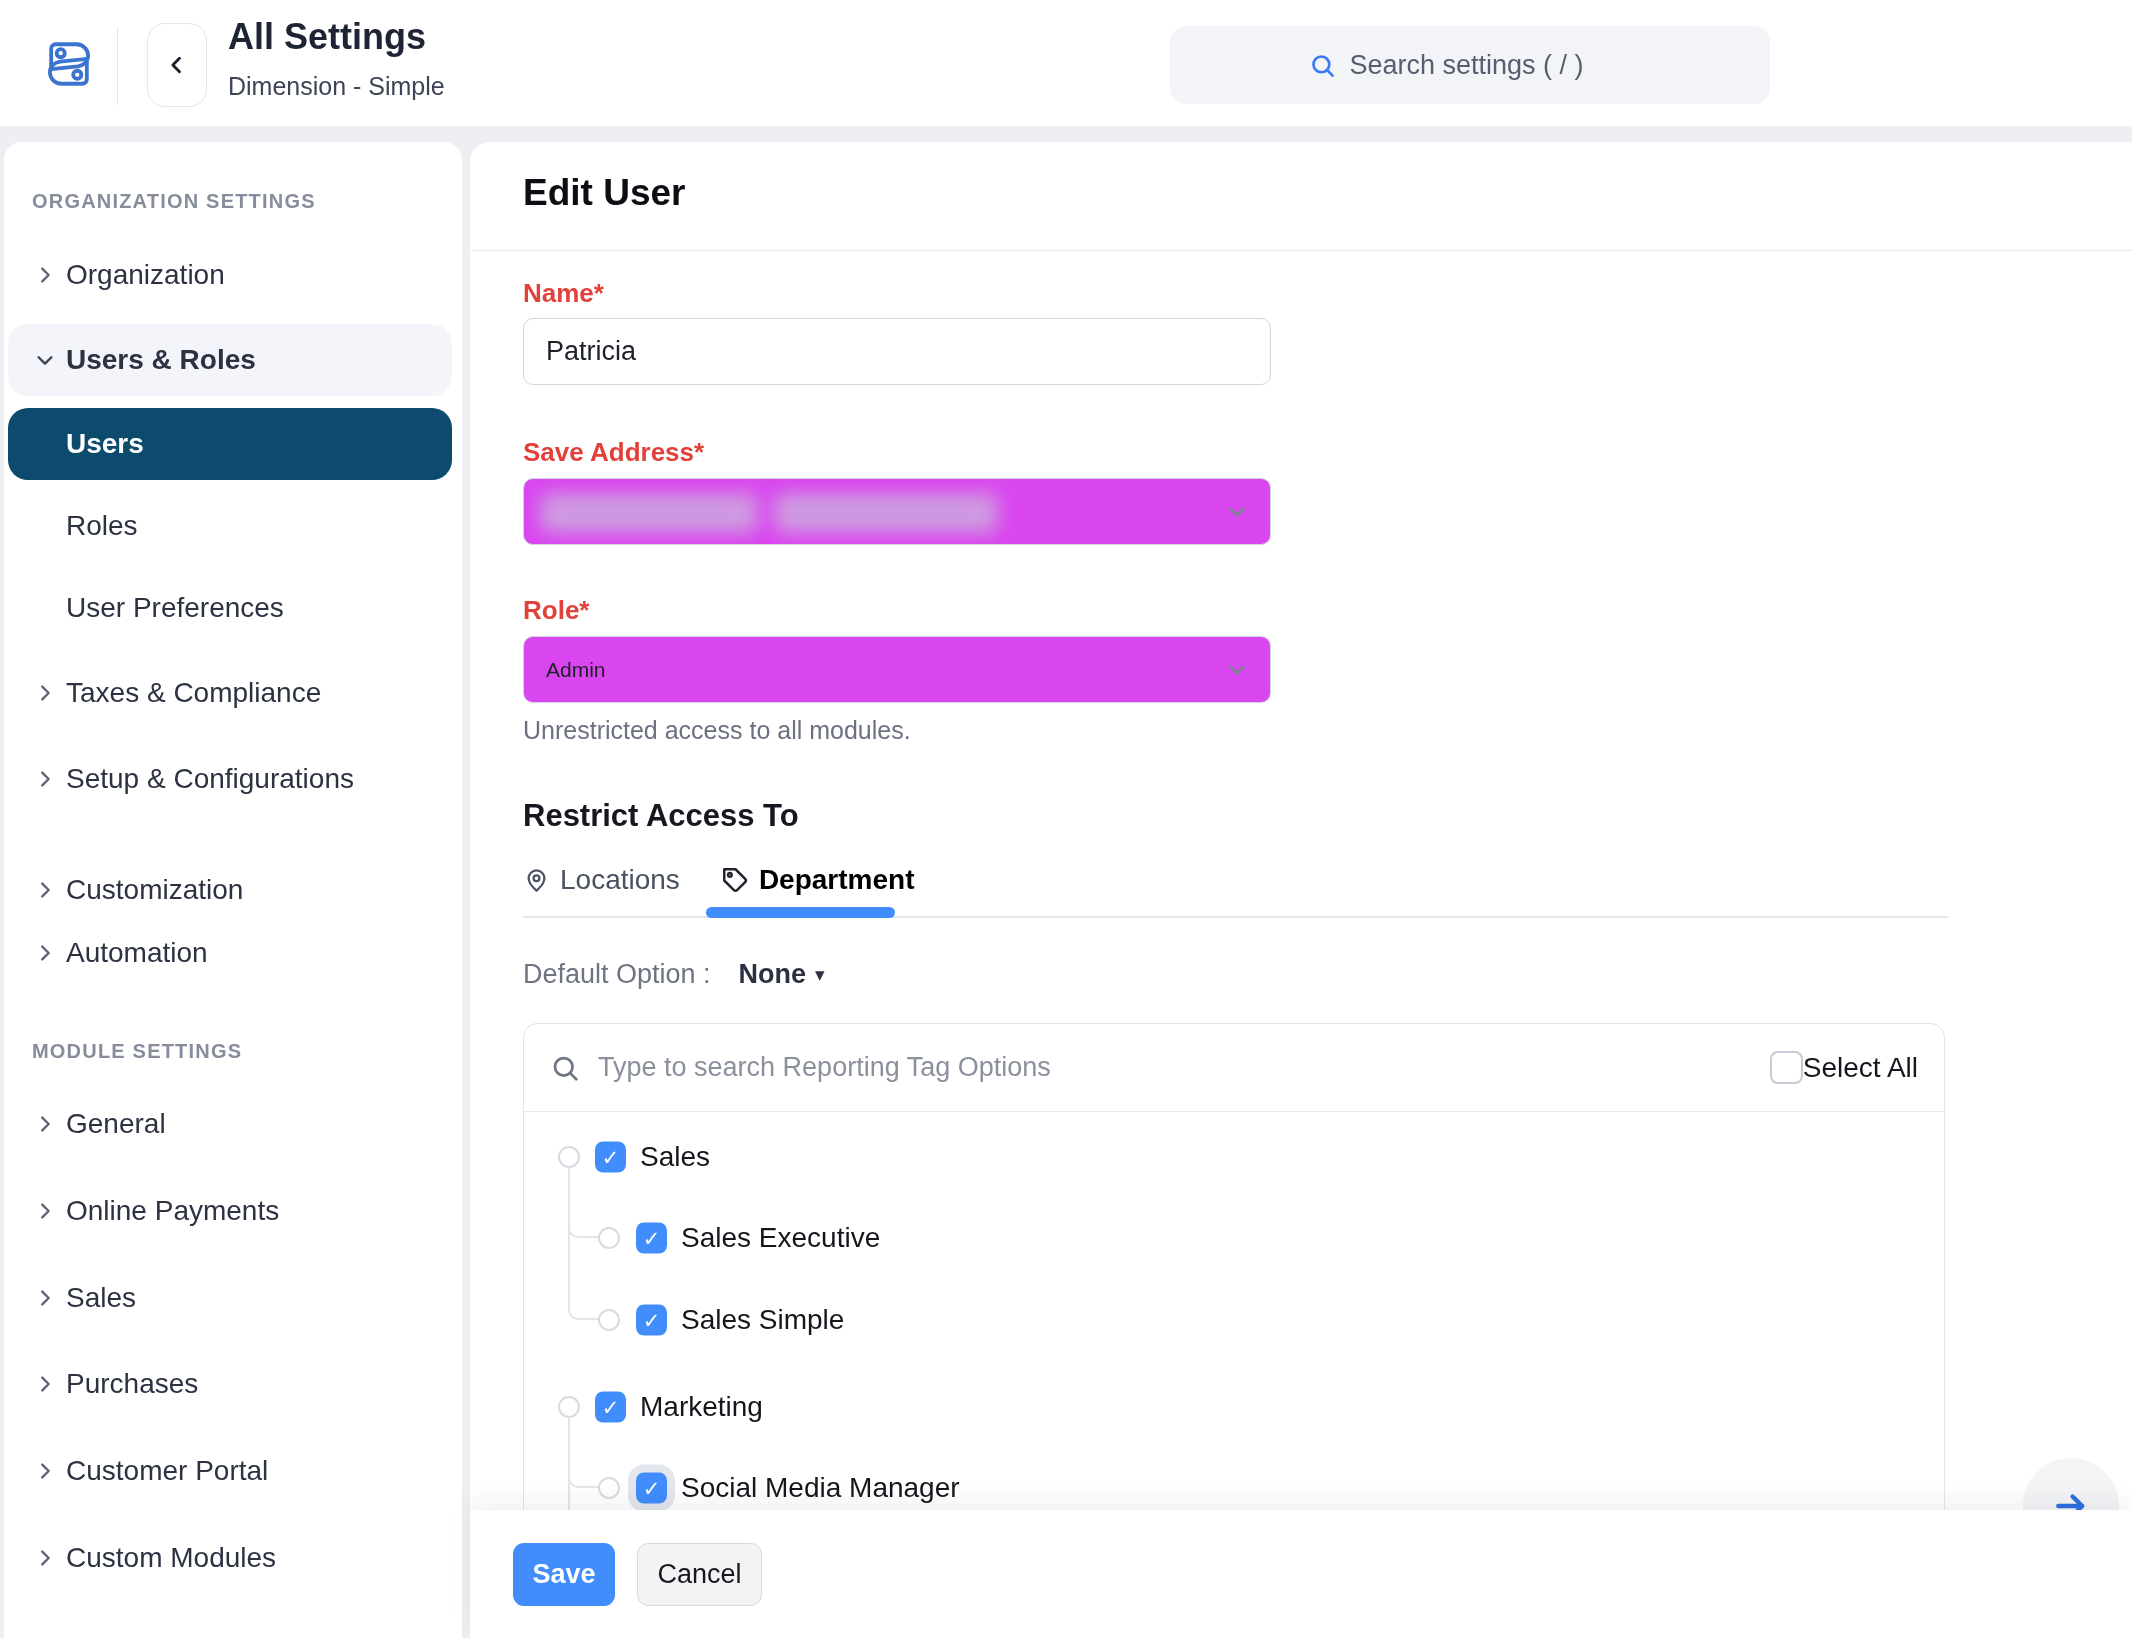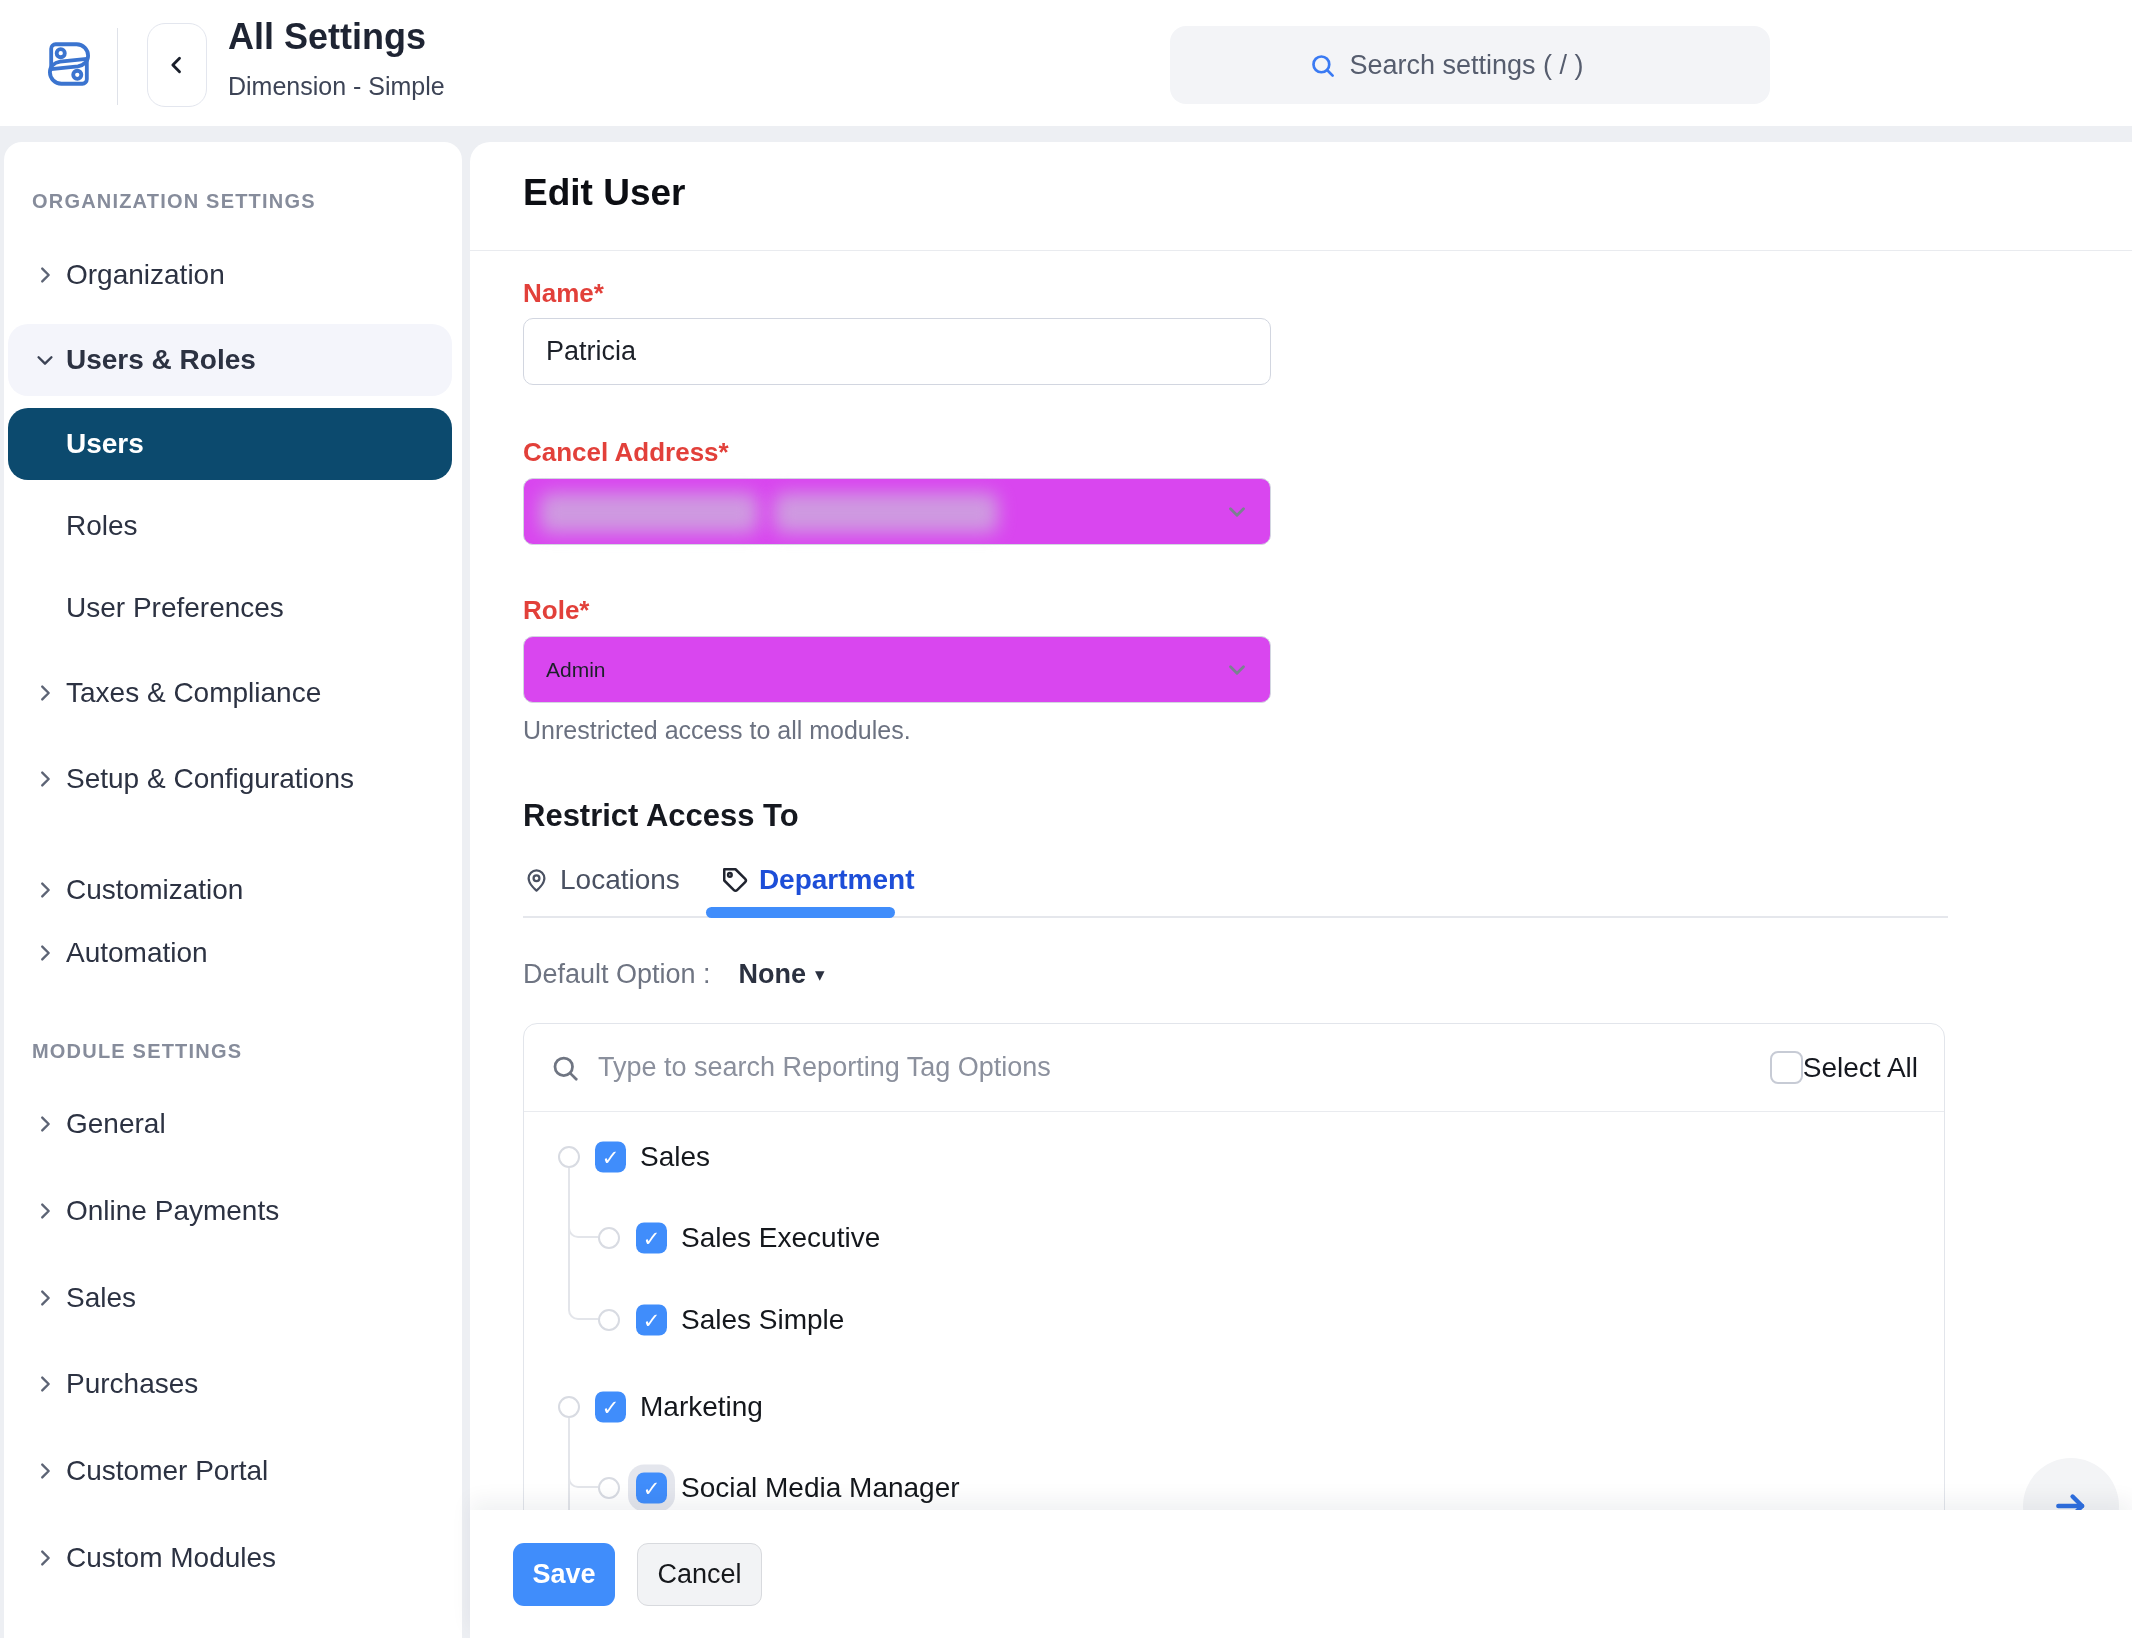--- a/index.html
+++ b/index.html
@@ -46,21 +46,21 @@
     padding:0 22px;font-size:21px;color:#1c2028;position:absolute;}
   .select-box .chev-dn{position:absolute;right:20px;top:50%;transform:translateY(-50%);display:flex;}
   .blur-blob{position:absolute;top:14px;height:40px;background:#c9cdd8;border-radius:9px;
     filter:blur(9px);opacity:.62;}
   .role-help{position:absolute;left:53px;top:574px;font-size:25px;color:#6b7180;}
   .restrict-heading{position:absolute;left:53px;top:656px;font-size:31px;font-weight:700;color:#15181f;}
 
   
   .tabs{position:absolute;left:53px;top:714px;height:48px;display:flex;align-items:center;gap:42px;}
   .tab{display:flex;align-items:center;gap:10px;font-size:28px;color:#4a5162;cursor:pointer;}
-  .tab.active{color:#1d4ed8;font-weight:700;}
+  .tab.active{color:#000000;font-weight:700;}
   .tab-line{position:absolute;left:53px;top:774px;width:1425px;height:2px;background:#e5e7ec;}
   .tab-indicator{position:absolute;left:183px;top:-9px;width:189px;height:11px;border-radius:6px;background:#408dfb;}
 
   
   .default-row{position:absolute;left:53px;top:812px;height:40px;display:flex;align-items:center;gap:14px;}
   .default-lbl{font-size:27px;color:#6e7482;}
   .default-val{font-size:27px;font-weight:600;color:#2b3140;margin-left:14px;cursor:pointer;display:flex;align-items:center;gap:9px;}
   .caret-down{font-size:19px;color:#2b3140;line-height:1;}
 
   
@@ -255,21 +255,21 @@
     </div>
   </div>
 
   <div class="main">
     <div class="main-heading">Edit User</div>
     <div class="main-divider"></div>
 
     <div class="field-label" style="top:136px;">Name*</div>
     <input class="text-input" style="top: 176px;" value="Patricia">
 
-    <div class="field-label" style="top:295px;">Cancel Address*</div>
+    <div class="field-label" style="top:295px;">Save Address*</div>
     <div class="select-box" style="top:336px;">
       <span class="blur-blob" style="left:16px;width:218px;"></span>
       <span class="blur-blob" style="left:250px;width:224px;"></span>
       <span class="chev-dn">
         <svg width="26" height="26" viewBox="0 0 24 24" fill="none" stroke="#7a8190" stroke-width="2.6" stroke-linecap="round" stroke-linejoin="round">
             <polyline points="6 9 12 15 18 9"></polyline>
           </svg>
       </span>
     </div>
 

